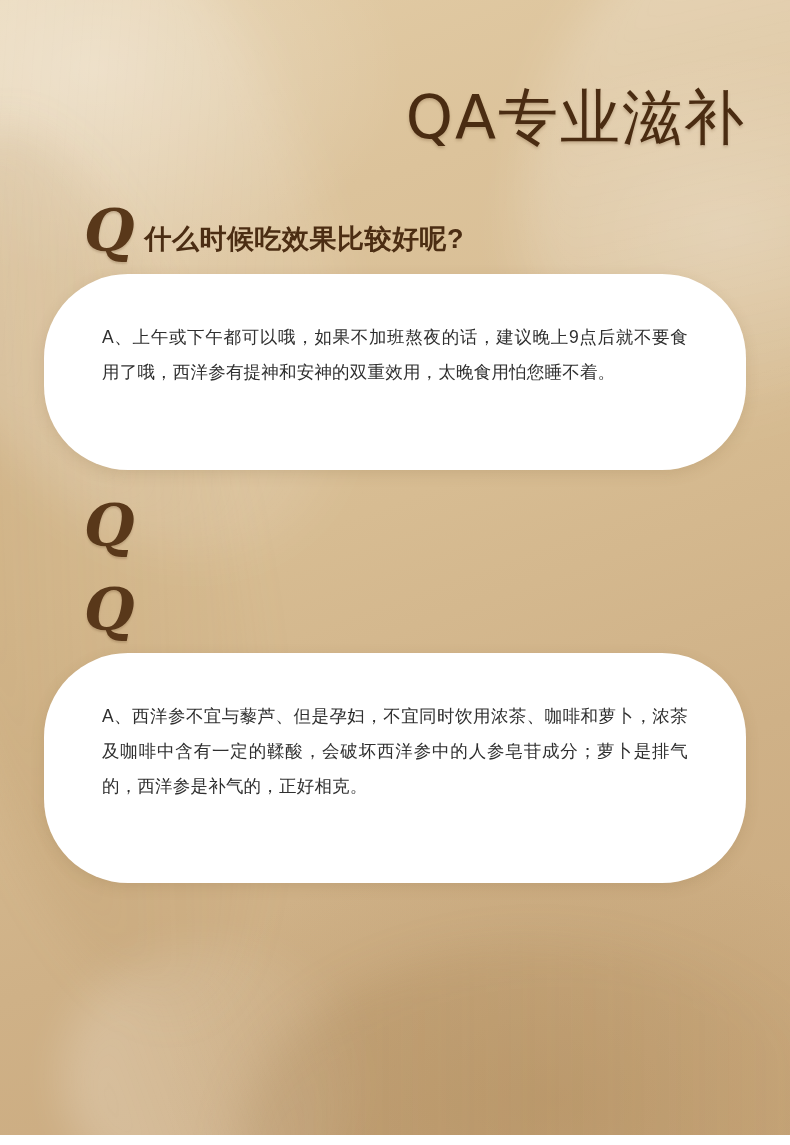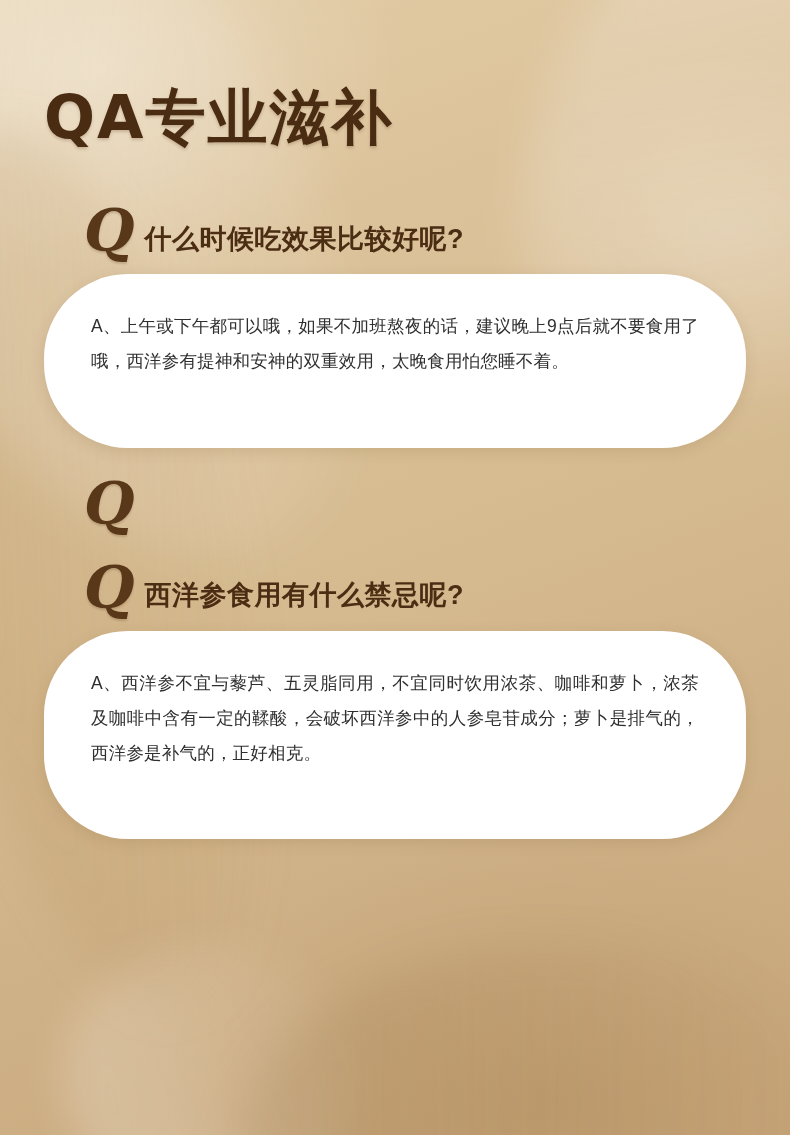--- a/index.html
+++ b/index.html
@@ -69,25 +69,25 @@
 
   .content {
     position: relative;
     z-index: 2;
     padding: 0 44px;
   }
 
   .title {
     margin: 0;
     padding-top: 78px;
-    text-align: left;
+    text-align: right;
     color: #4a2c12;
     font-family: "DejaVu Sans", "Liberation Sans", sans-serif;
     font-size: 60px;
-    font-weight: 700;
+    font-weight: 400;
     letter-spacing: 2px;
     text-shadow: 0 2px 3px rgba(96,65,30,0.25);
   }
 
   .qa-list {
     margin-top: 46px;
   }
 
   .qa-item {
     margin-bottom: 30px;
@@ -122,21 +122,21 @@
   }
 
   .answer-card {
     background: #ffffff;
     border-radius: 84px;
     padding: 34px 46px;
     box-shadow: 0 4px 14px rgba(125,91,48,0.16);
   }
 
   .answer-text {
-    margin: 1px;
+    margin: 12px;
     font-size: 17.5px;
     line-height: 2.0;
     color: #2f2f2f;
     text-align: justify;
     letter-spacing: 0.2px;
   }
 
   .a1 { min-height: 104px; }
   .a2 { min-height: 138px; }
   .a3 { min-height: 138px; }
@@ -180,24 +180,23 @@
 
       <div class="qa-item">
         <div class="question-row">
           <span class="q-mark">Q</span>
         </div>
       </div>
 
       <div class="qa-item">
         <div class="question-row">
           <span class="q-mark">Q</span>
-          <span class="q-text">西洋参食用有什么禁忌呢?</span>
         </div>
         <div class="answer-card">
-          <p class="answer-text a3">A、西洋参不宜与藜芦、五灵脂同用，不宜同时饮用浓茶、咖啡和萝卜，浓茶及咖啡中含有一定的鞣酸，会破坏西洋参中的人参皂苷成分；萝卜是排气的，西洋参是补气的，正好相克。</p>
+          <p class="answer-text a3">A、西洋参不宜与藜芦、但是孕妇，不宜同时饮用浓茶、咖啡和萝卜，浓茶及咖啡中含有一定的鞣酸，会破坏西洋参中的人参皂苷成分；萝卜是排气的，西洋参是补气的，正好相克。</p>
         </div>
       </div>
 
     </div>
   </div>
 
   <div class="bottom-strip"></div>
 </div>
 
 </body></html>

